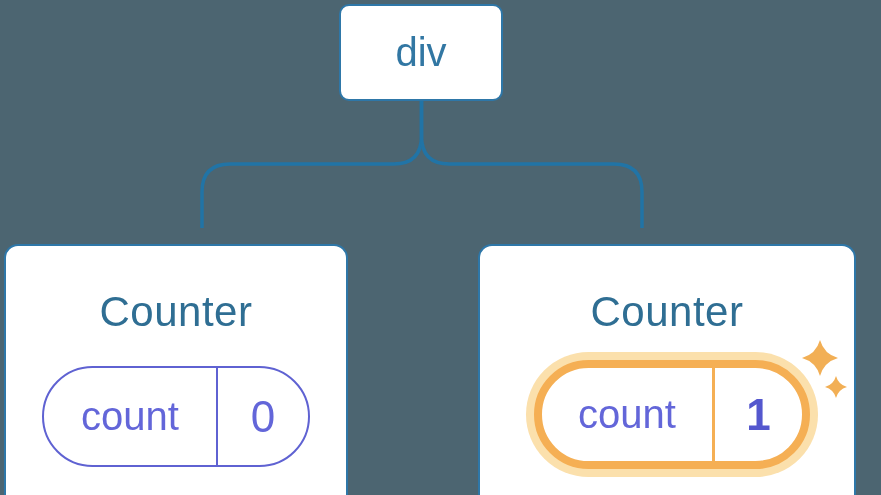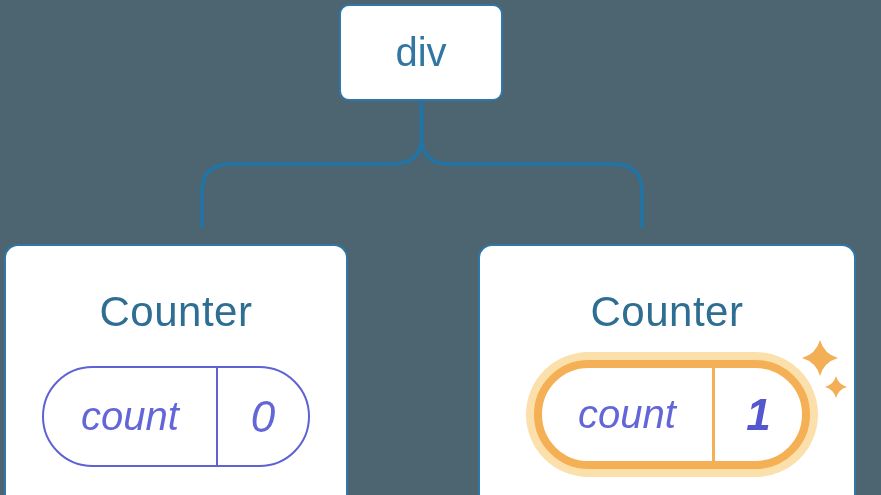--- a/index.html
+++ b/index.html
@@ -41,21 +41,20 @@
     text-align: center;
     font-size: 42px;
     letter-spacing: 0.5px;
     color: var(--title-blue, #2F6E93);
   }
   .pill {
     position: absolute;
     box-sizing: border-box;
     display: flex; align-items: stretch;
     background: #ffffff;
-    font-style: italic;
   }
   .pill-plain {
     left: 36px; top: 120px;
     width: 268px; height: 101px;
     border: 2px solid var(--state-purple, #5F62D2);
     border-radius: 50.5px;
   }
   .pill-highlight {
     left: 54px; top: 114px;
     width: 276px; height: 109px;

